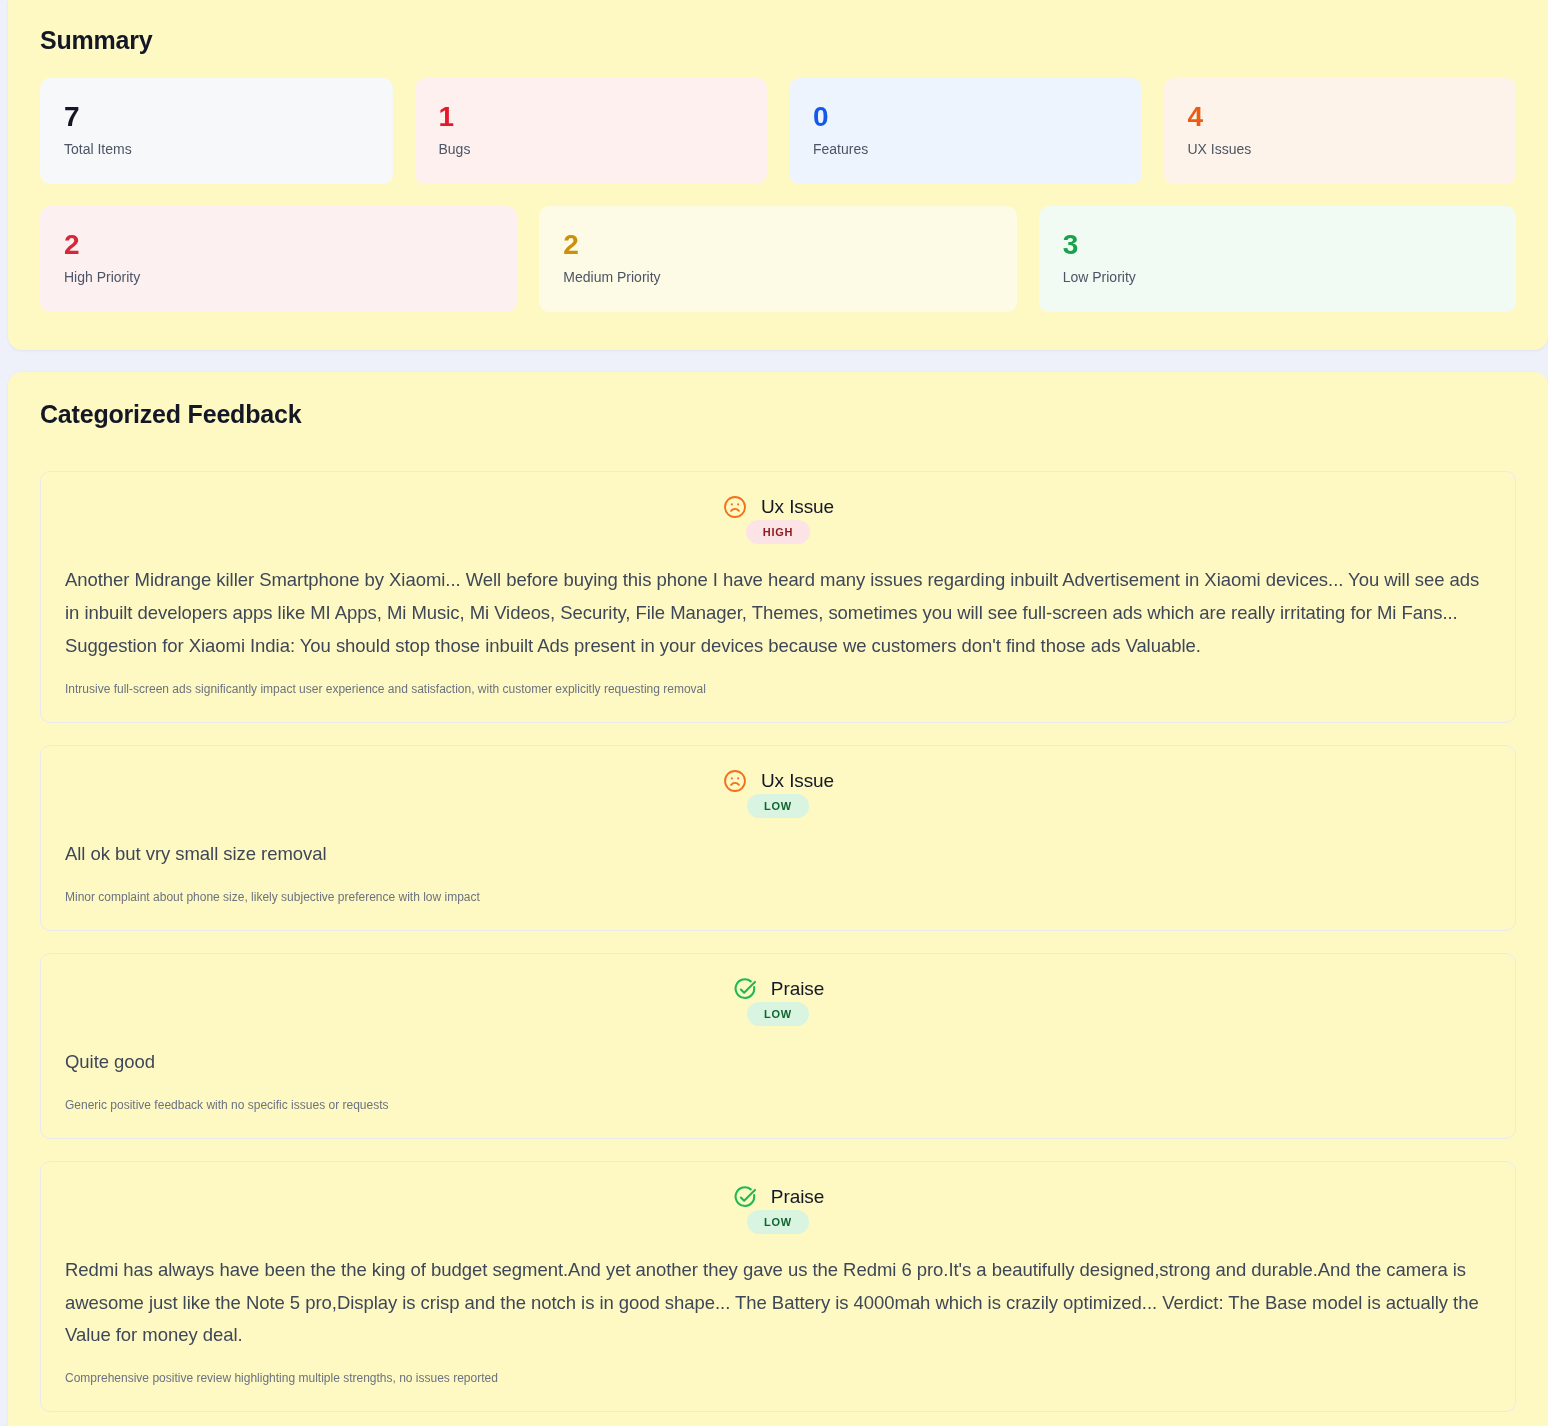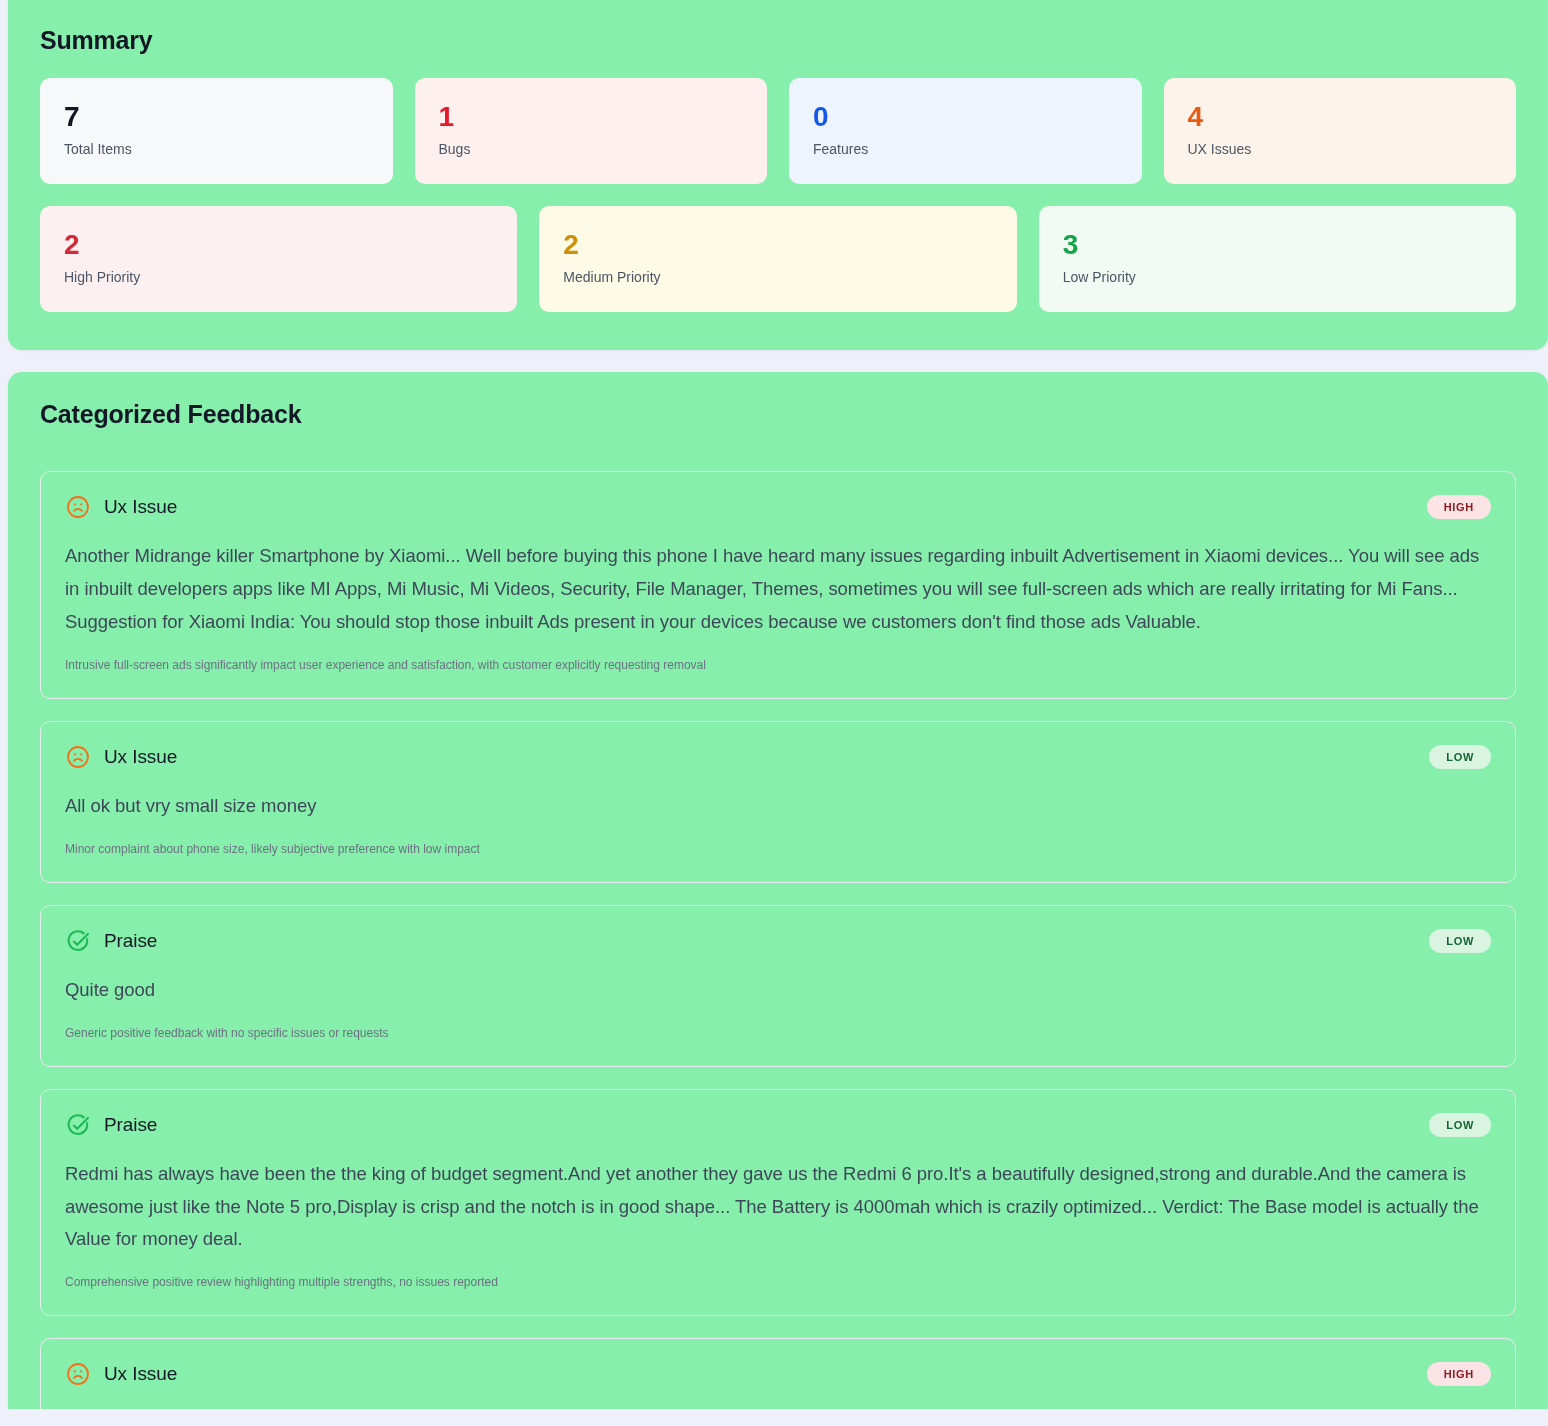--- a/index.html
+++ b/index.html
@@ -5,21 +5,21 @@
   * { box-sizing: border-box; margin: 0; padding: 0; }
   html, body {
     width: 1548px;
     background: #eef1fa;
     font-family: "Liberation Sans", sans-serif;
     -webkit-font-smoothing: antialiased;
   }
   body { padding-left: 8px; padding-right: 0; }
 
   .panel {
-    background: #86efac;
+    background: #fef9c3;
     border-radius: 14px;
     box-shadow: 0 1px 3px rgba(15, 23, 42, 0.06);
   }
 
   
   .summary-panel {
     padding: 26px 32px 38px 32px;
     border-radius: 0 0 14px 14px;
     margin-bottom: 22px;
   }
@@ -88,20 +88,21 @@
     border: 1px solid #e8eaee;
     border-radius: 10px;
     padding: 22px 24px 24px 24px;
     margin-bottom: 22px;
   }
   .fb-head {
     display: flex;
     align-items: center;
     justify-content: space-between;
     margin-bottom: 20px;
+    flex-direction: column;
   }
   .fb-type {
     display: flex;
     align-items: center;
     gap: 13px;
   }
   .fb-type-label {
     font-size: 19px;
     color: #131726;
     letter-spacing: -0.1px;
@@ -209,21 +210,21 @@
                 <circle cx="12" cy="12" r="9.2"></circle>
                 <path d="M8.4 15.6c.9-1.2 2.1-1.8 3.6-1.8s2.7.6 3.6 1.8"></path>
                 <circle cx="9.1" cy="9.6" r="0.95" fill="#f2711c" stroke="none"></circle>
                 <circle cx="14.9" cy="9.6" r="0.95" fill="#f2711c" stroke="none"></circle>
               </svg>
             </span>
             <span class="fb-type-label">Ux Issue</span>
           </div>
           <span class="badge badge-low">LOW</span>
         </div>
-        <p class="fb-text">All ok but vry small size money</p>
+        <p class="fb-text">All ok but vry small size removal</p>
         <p class="fb-reason">Minor complaint about phone size, likely subjective preference with low impact</p>
       </div>
       <div class="fb-card">
         <div class="fb-head">
           <div class="fb-type">
             <span>
               <svg class="fb-icon" viewBox="0 0 24 24" fill="none" stroke="#1db954" stroke-width="1.9" stroke-linecap="round" stroke-linejoin="round">
                 <path d="M21.2 5.5 11.2 15.5 8.2 12.5"></path>
                 <path d="M20.4 10.2A8.6 8.6 0 1 1 17.4 5"></path>
               </svg>

